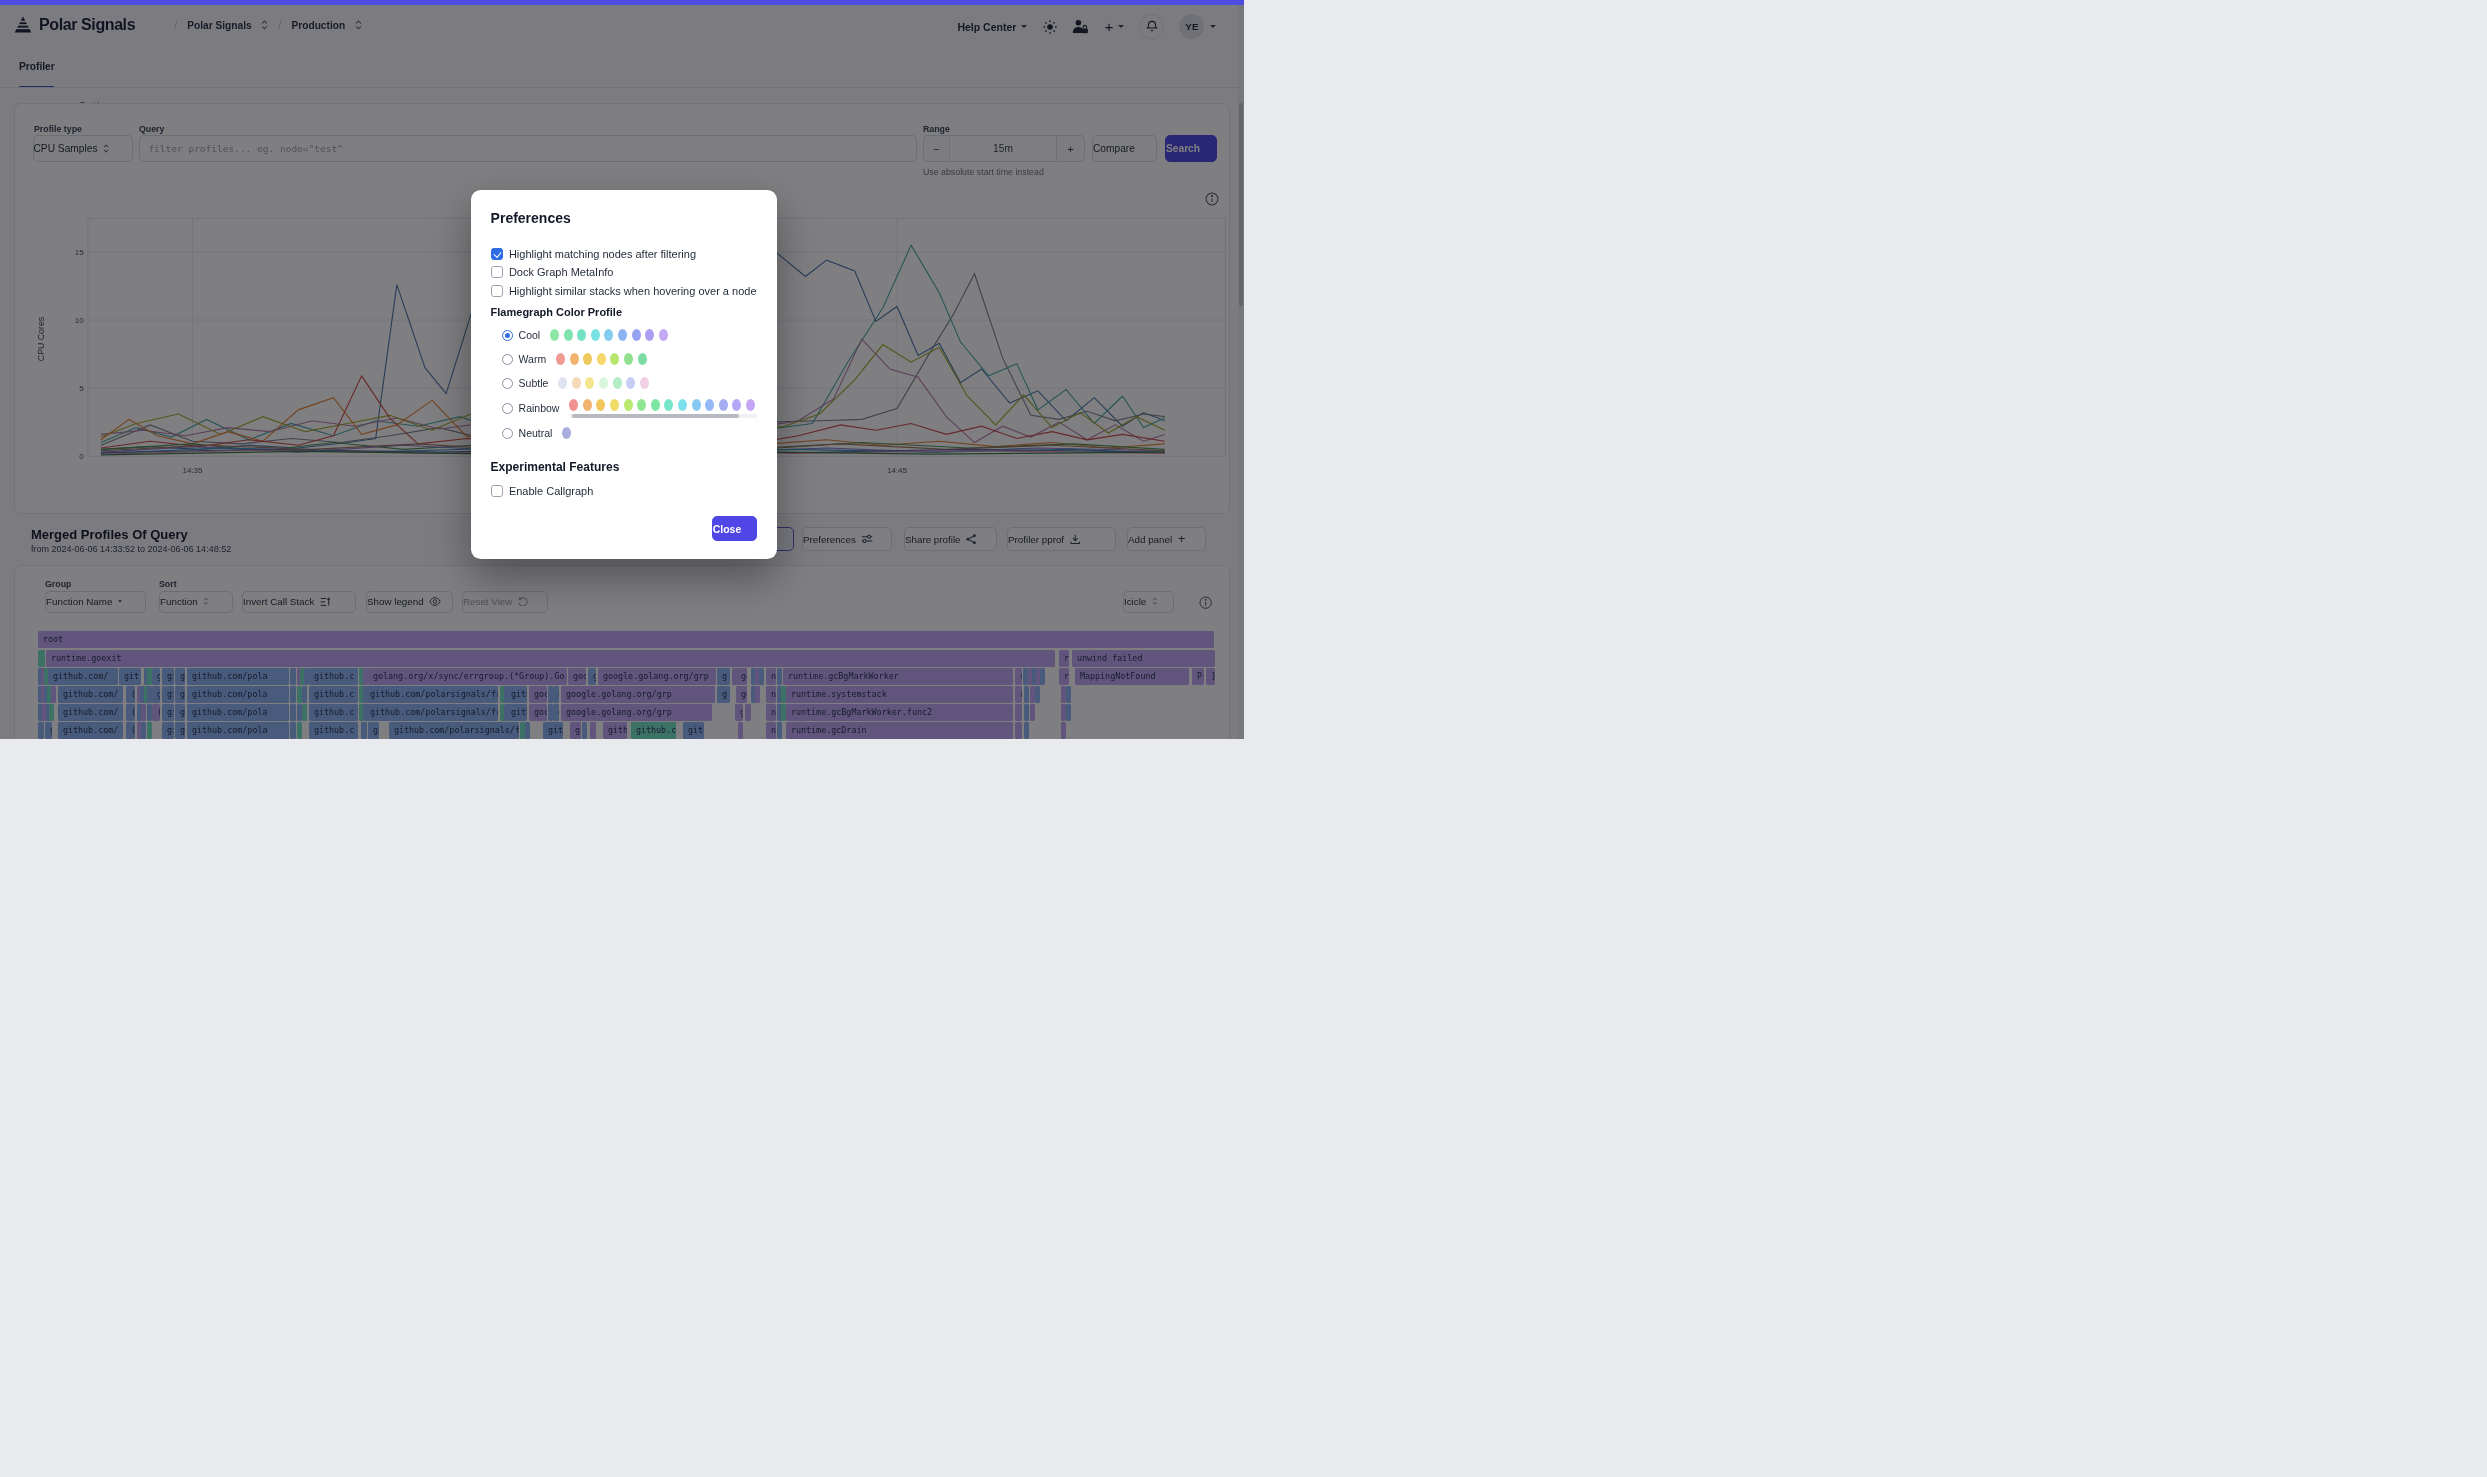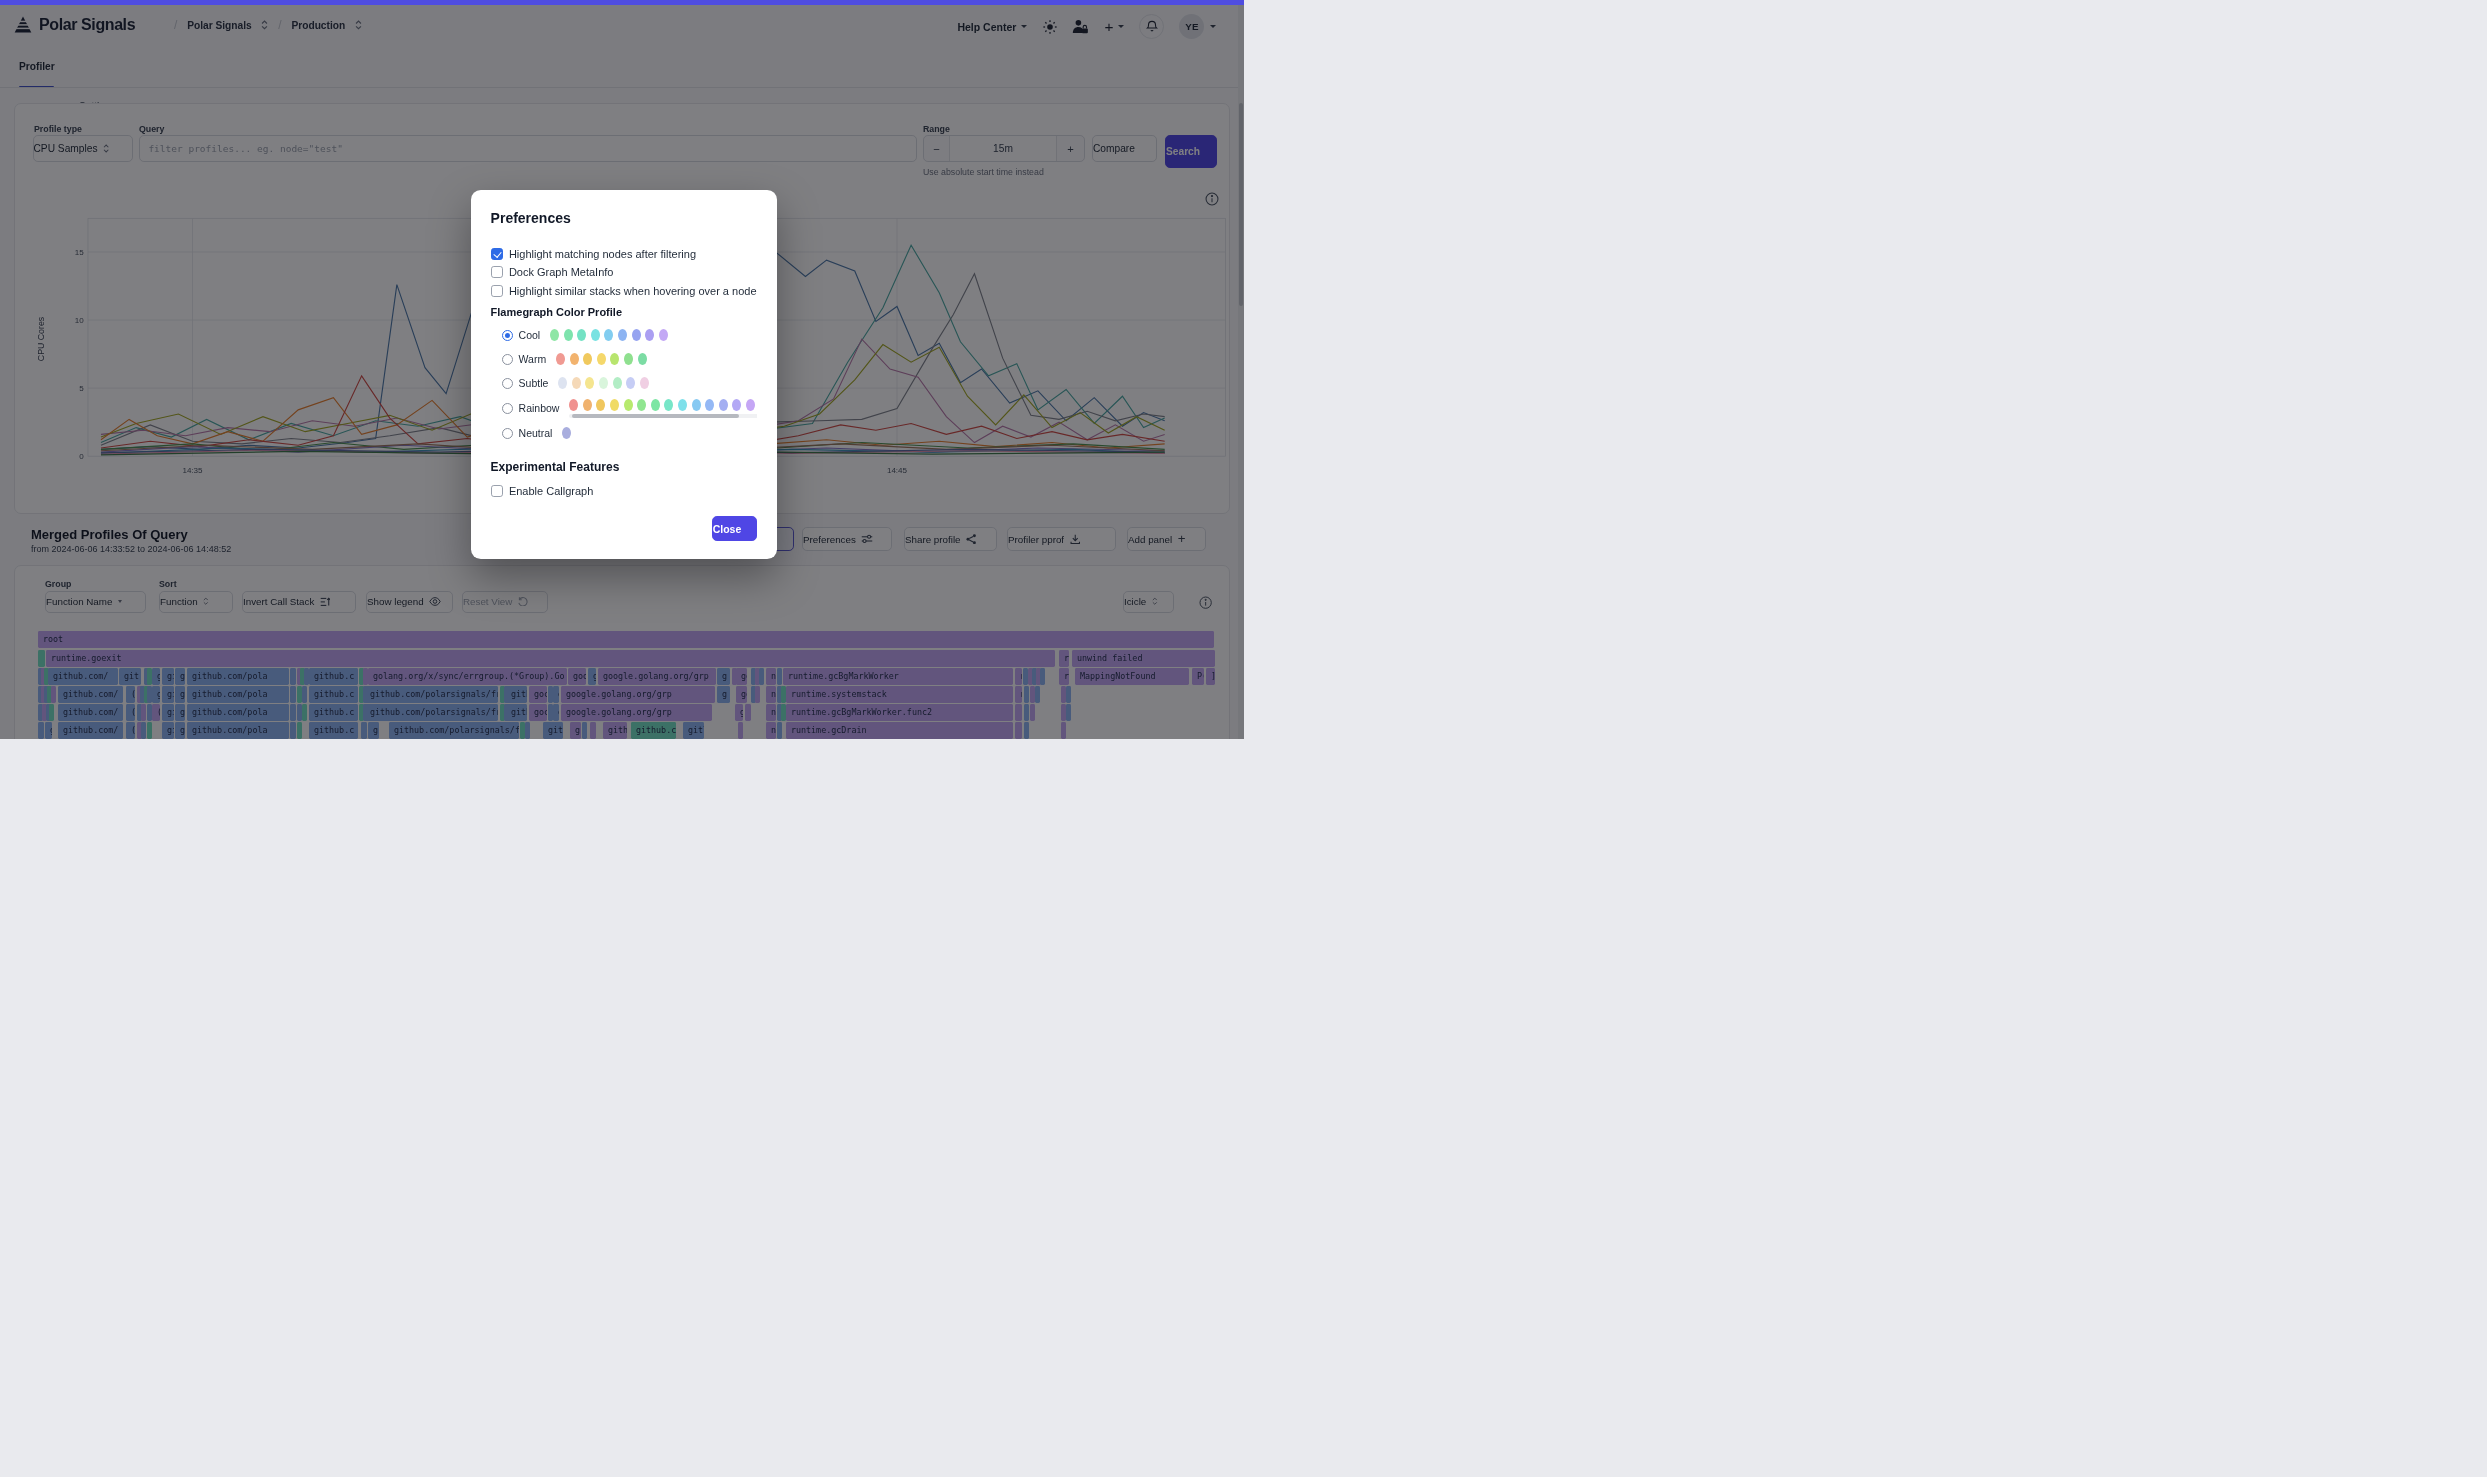--- a/index.html
+++ b/index.html
@@ -178,21 +178,21 @@
     <div class="query-input abs" style="left:124px; top:31px; width:778px; height:27px;">
       <span>filter profiles... eg. node="test"</span>
     </div>
     <span class="field-label abs" style="left:908px; top:19.6px;">Range</span>
     <div class="stepper abs" style="left:908px; top:31px; width:162px; height:27px;">
       <span class="seg" style="width:25px;">−</span>
       <span class="seg mid" style="flex:1;text-align:right;">15m</span>
       <span class="seg" style="width:27px;">+</span>
     </div>
     <button class="btn abs" style="left:1077px; top:31px; width:65px; height:27px;">Compare</button>
-    <button class="btn btn-primary abs" style="left:1150px; top:31px; width:52px; height:33px;">Search</button>
+    <button class="btn btn-primary abs" style="left:1150px; top:31px; width:52px; height:27px;">Search</button>
     <span class="link-muted abs" style="left:908px; top:63px;">Use absolute start time instead</span>
 
     <svg class="abs" style="left:0; top:77px;" width="1216" height="330" viewBox="0 0 1733 470">
       <g>
         <rect x="104" y="53" width="1621" height="339" fill="none" stroke="#d9dce2" stroke-width="1"></rect>
         <line x1="104" y1="101" x2="1725" y2="101" stroke="#dfe2e8" stroke-width="1"></line>
         <line x1="104" y1="198" x2="1725" y2="198" stroke="#dfe2e8" stroke-width="1"></line>
         <line x1="104" y1="295" x2="1725" y2="295" stroke="#dfe2e8" stroke-width="1"></line>
         <line x1="253" y1="53" x2="253" y2="392" stroke="#dfe2e8" stroke-width="1"></line>
         <line x1="1257" y1="53" x2="1257" y2="392" stroke="#dfe2e8" stroke-width="1"></line>

